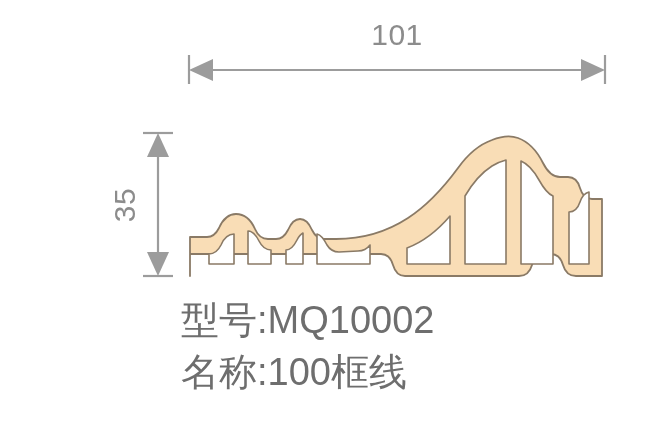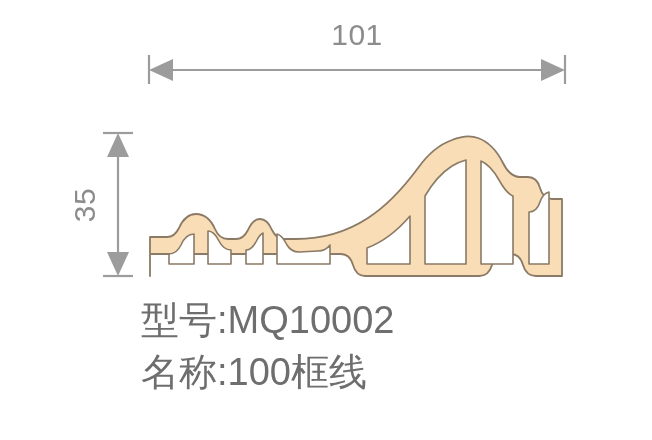--- a/index.html
+++ b/index.html
@@ -11,20 +11,21 @@
     width: 652px;
     height: 440px;
     overflow: hidden;
     font-family: "Liberation Sans", sans-serif;
   }
   #page {
     position: relative;
     width: 604px;
     height: 440px;
     background: #ffffff;
+    margin-left: 40px;
   }
   #drawing {
     position: absolute;
     left: 0;
     top: 0;
     width: 652px;
     height: 440px;
     display: block;
   }
   .dim-text {

